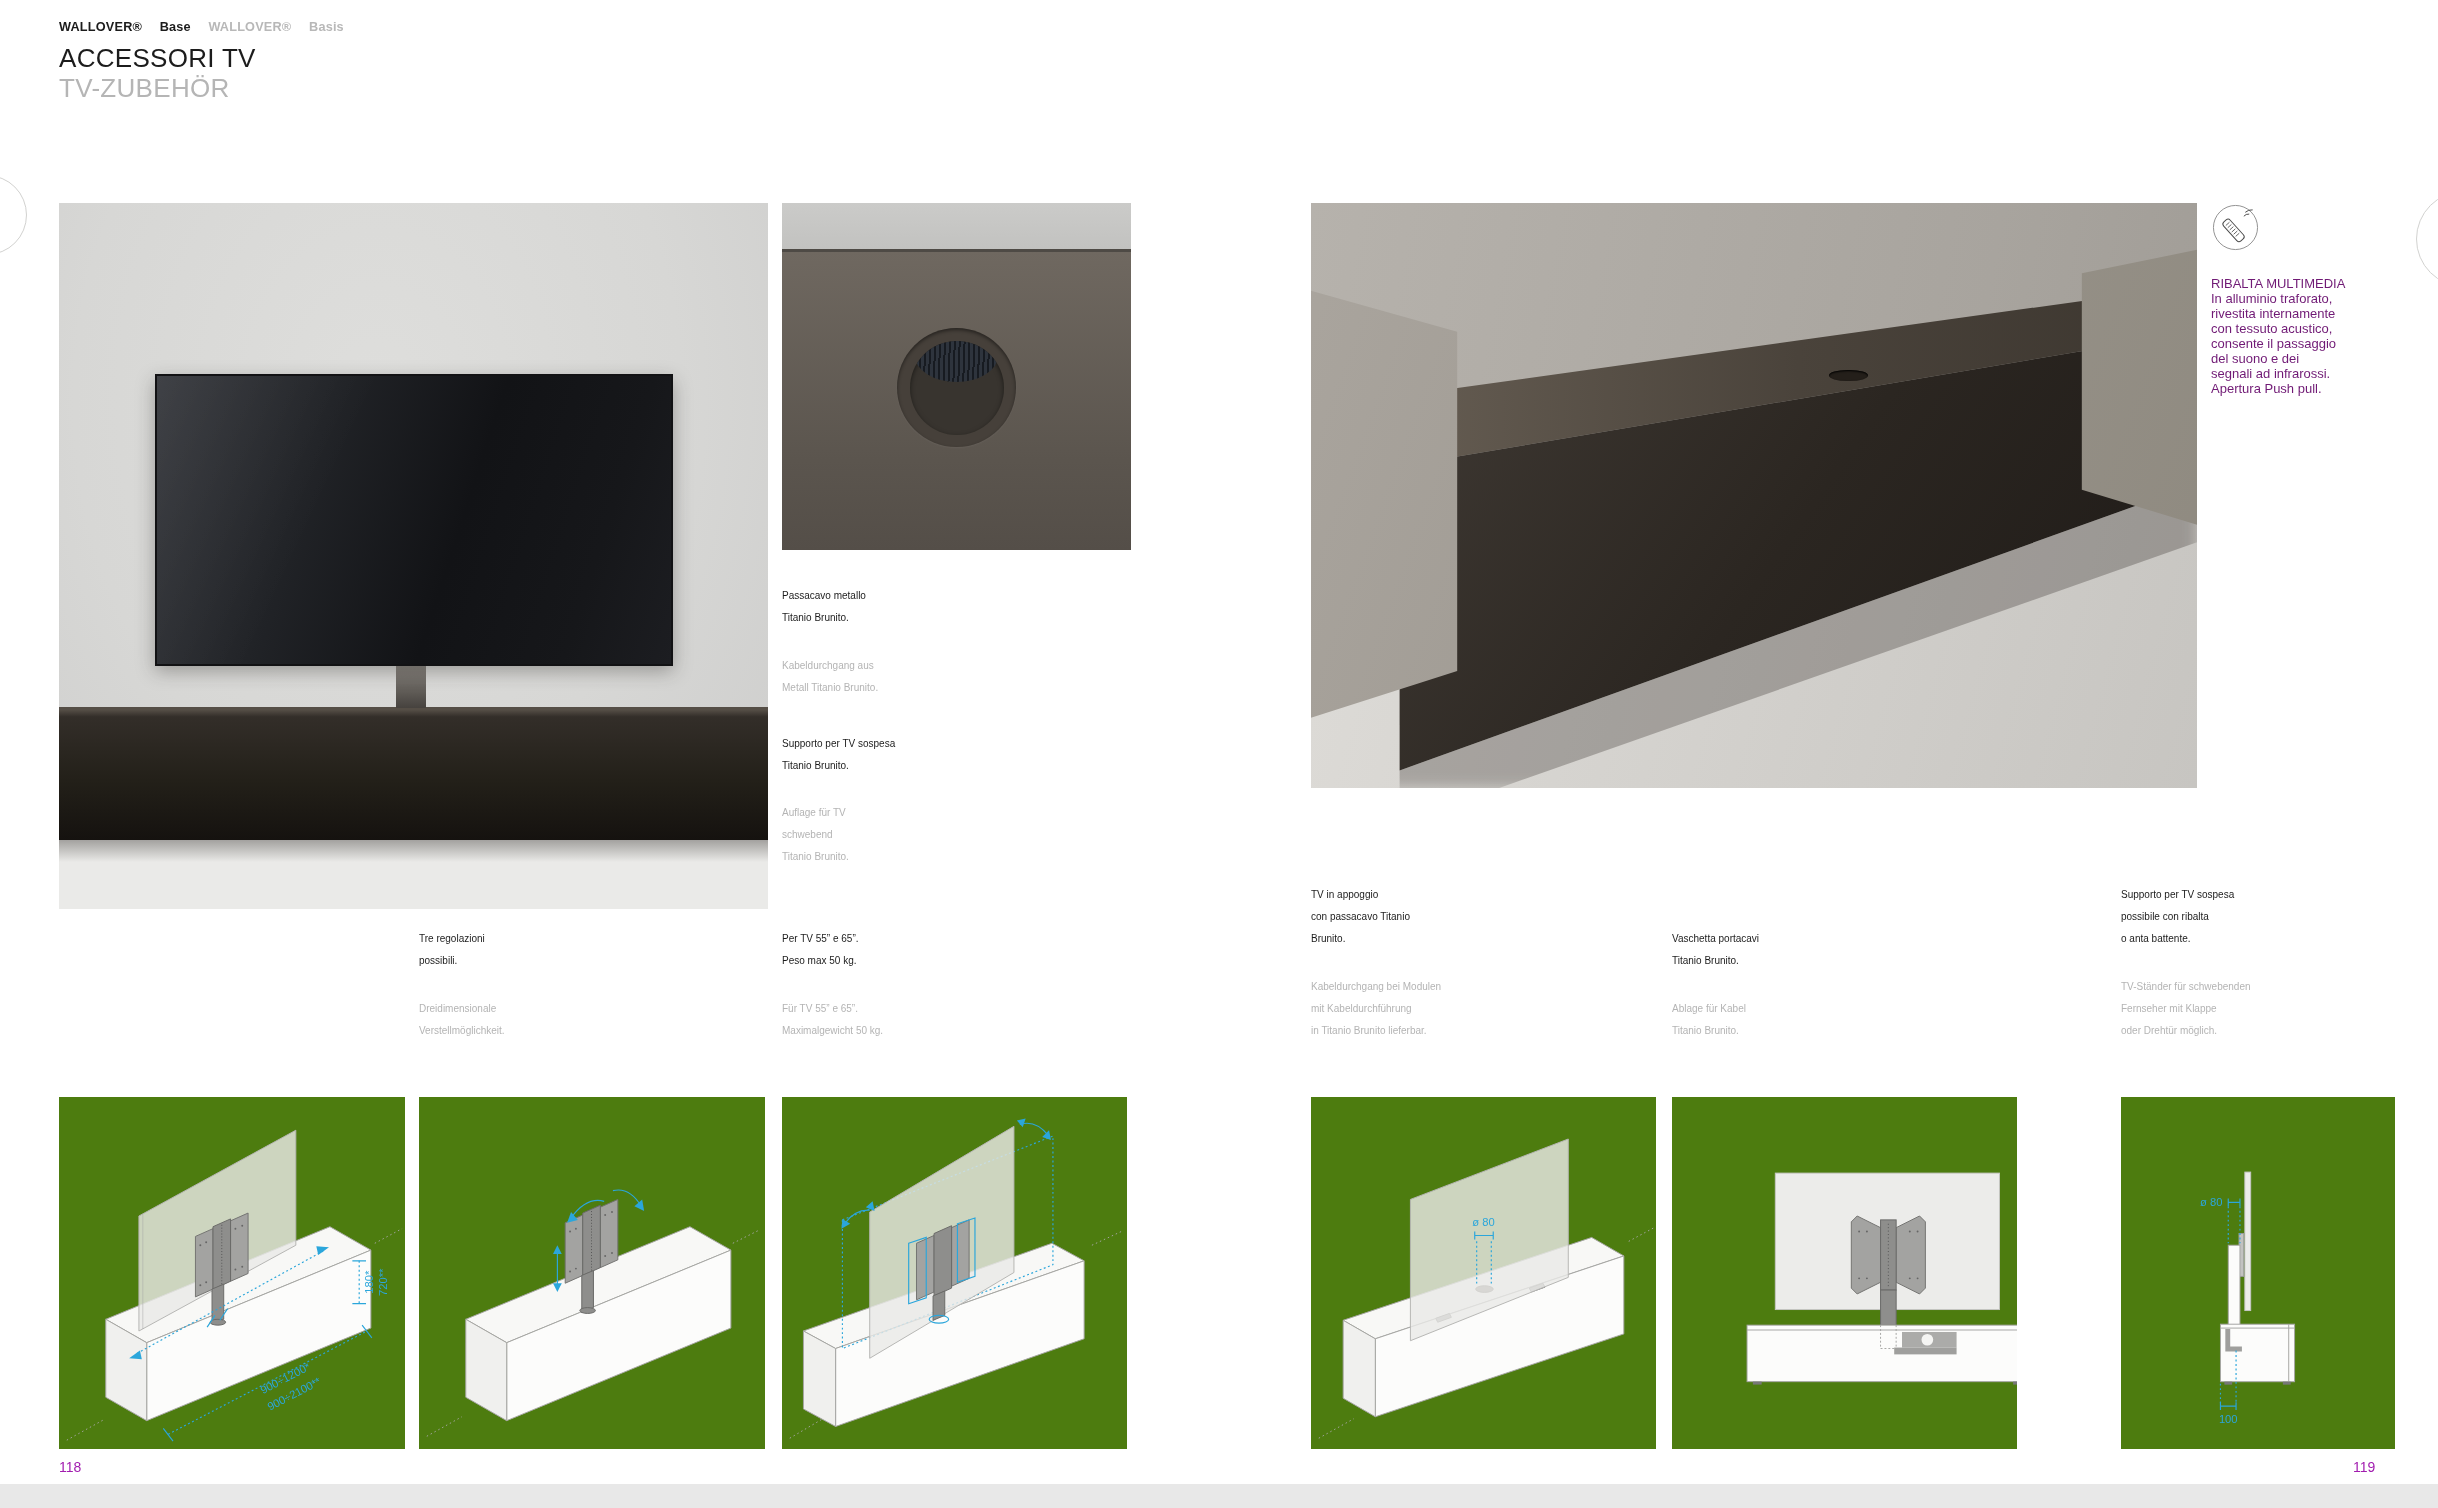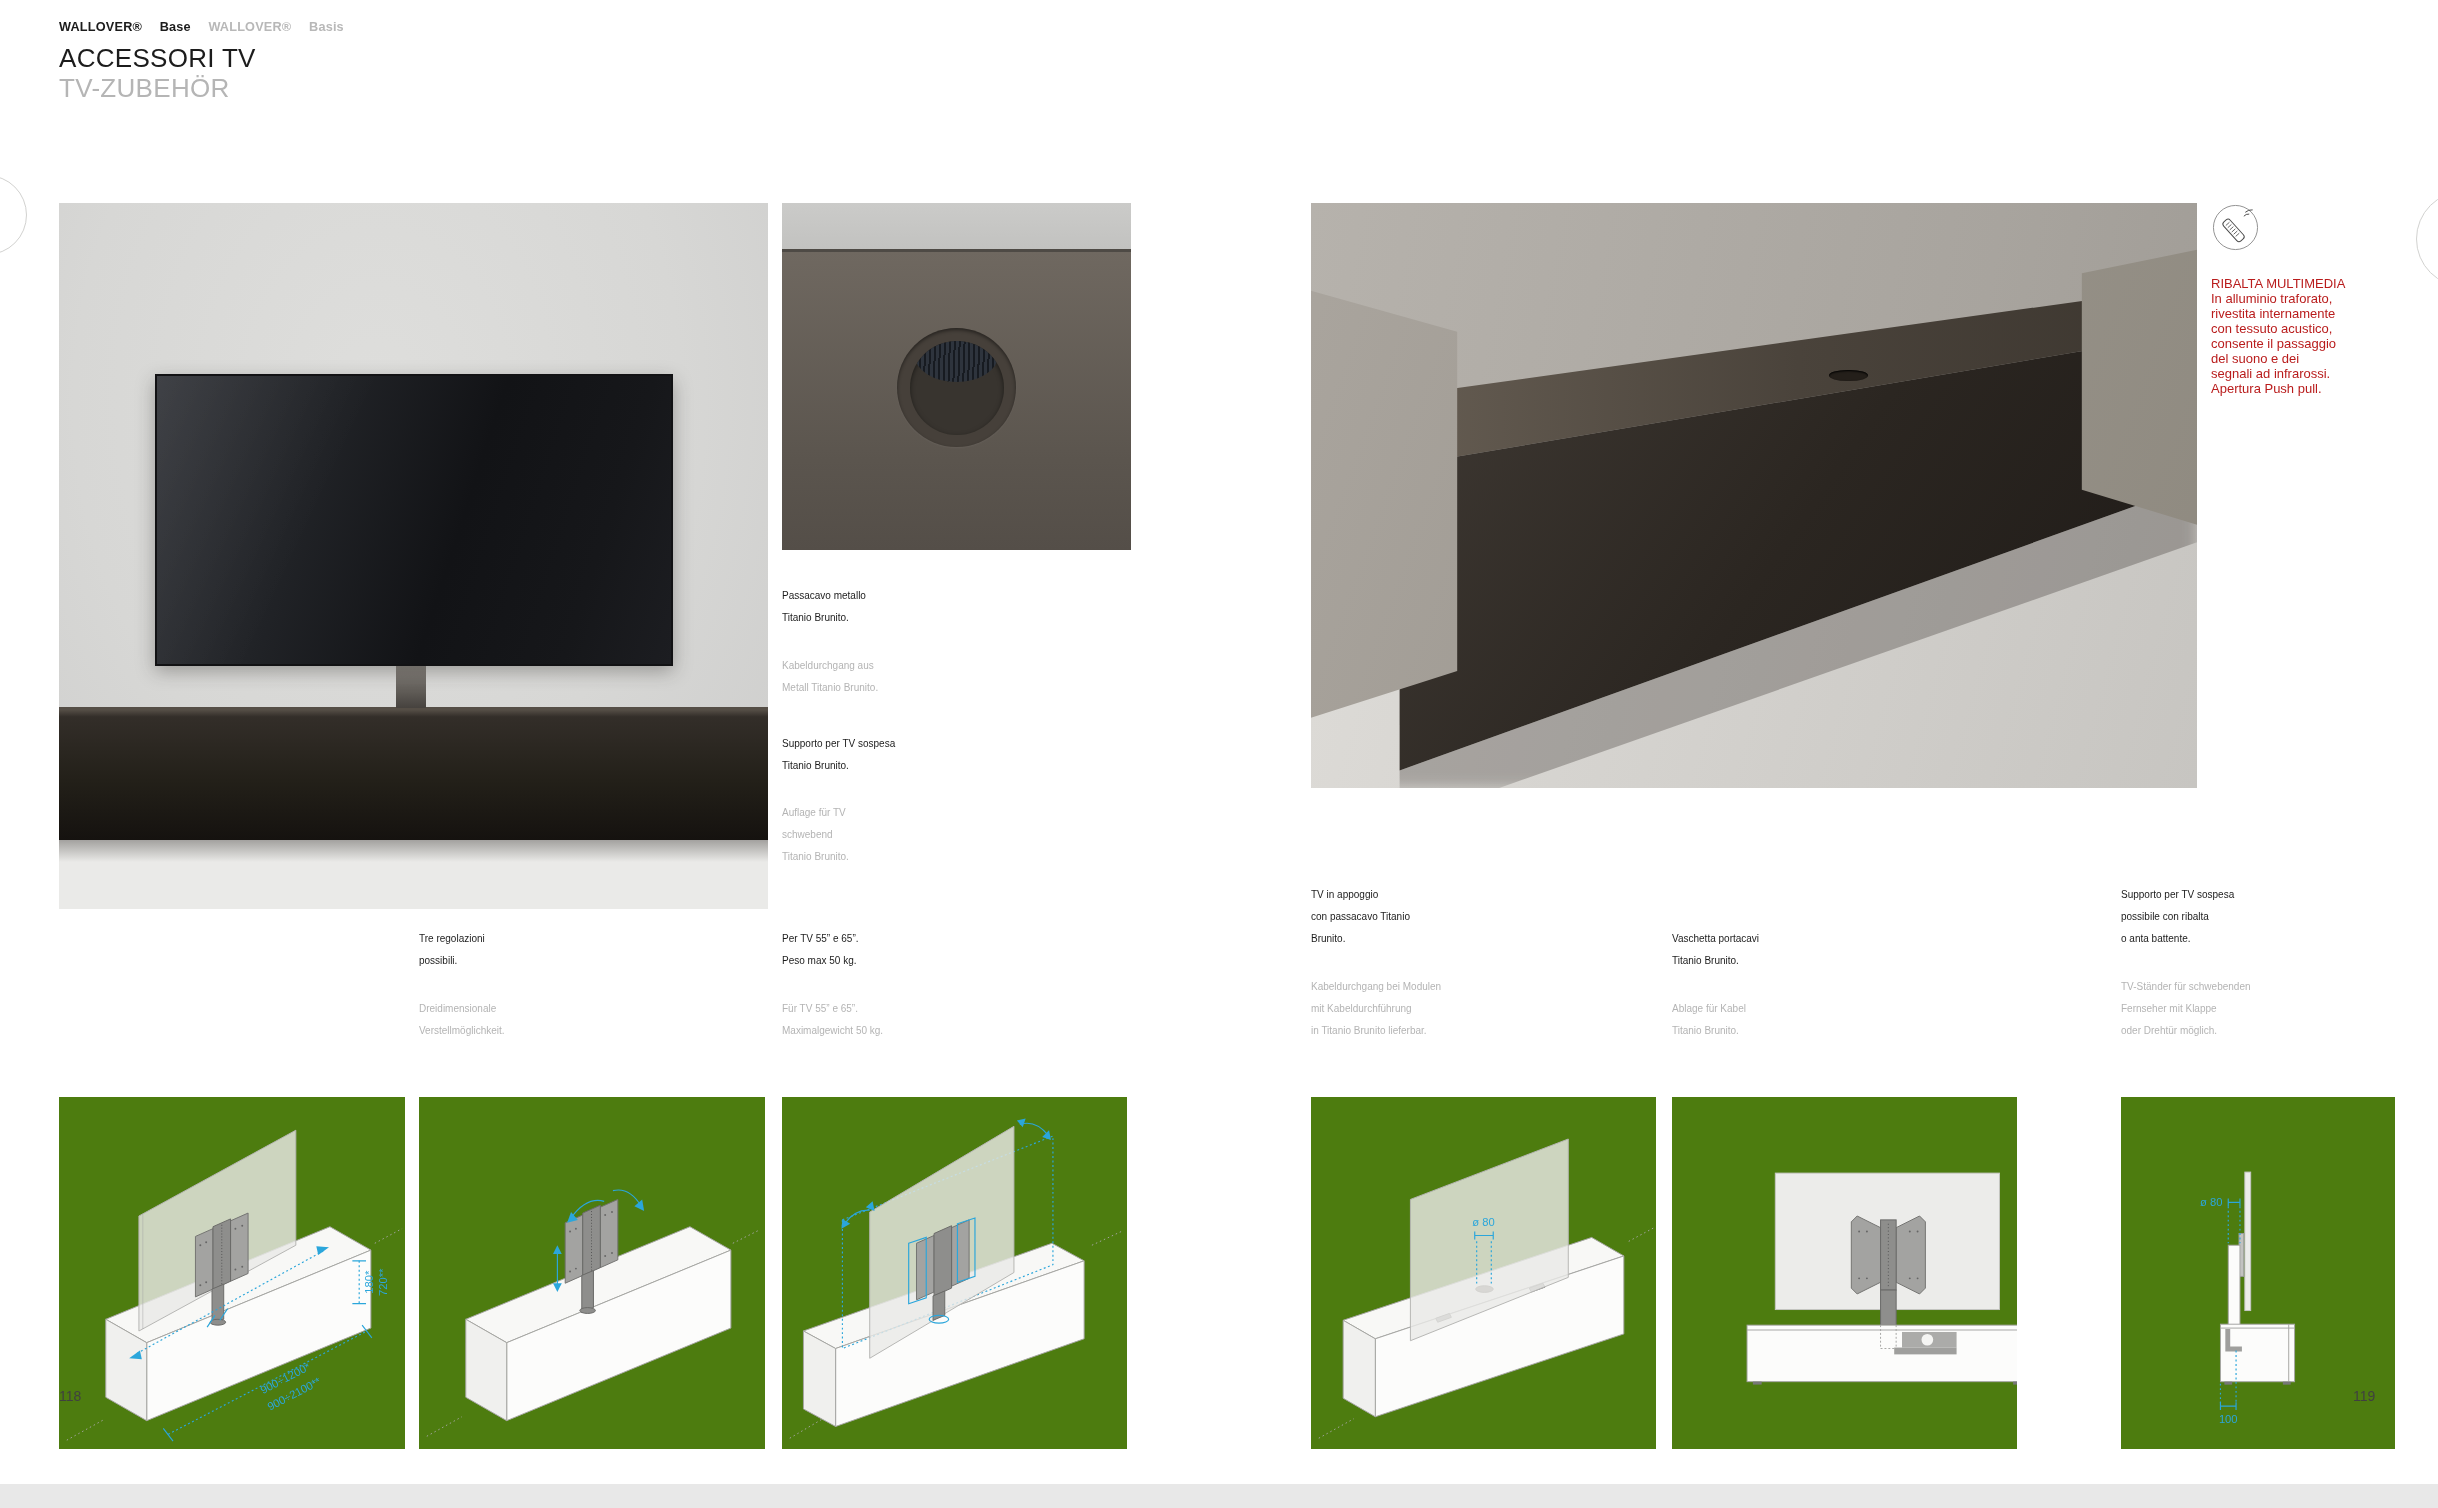--- a/index.html
+++ b/index.html
@@ -9,21 +9,21 @@
   .breadcrumb{position:absolute;left:59px;top:19.5px;font-size:12.7px;font-weight:700;letter-spacing:0.2px;}
   .breadcrumb span{margin-right:17.6px;}
   .bc-muted{color:#b8b8b8;}
   .title-it{position:absolute;left:59px;top:43px;font-size:26px;font-weight:500;letter-spacing:0.3px;color:#1c1c1c;}
   .title-de{position:absolute;left:59px;top:73px;font-size:26px;font-weight:500;letter-spacing:0.3px;color:#b5b5b5;}
   
   .cap{position:absolute;font-size:10px;line-height:22px;white-space:pre-line;width:322px;}
   .cap .it{color:#1c1c1c;font-weight:500;}
   .cap .de{color:#b4b4b4;font-weight:400;margin-top:3.9px;}
   .cap-bottom{bottom:420px;}
-  .pagenum{position:absolute;top:1388px;font-size:14px;color:#404040;}
+  .pagenum{position:absolute;top:1459px;font-size:14px;color:#a21caf;}
   
   .photo{position:absolute;overflow:hidden;}
   
   #photo1{left:59px;top:203px;width:709px;height:706px;}
   .p1-wall{position:absolute;inset:0;background:radial-gradient(ellipse at 45% 28%,#dedeDC 0%,#d7d7d5 55%,#cccccb 100%);}
   .p1-floor{position:absolute;left:0;right:0;top:637px;bottom:0;background:#eaeae8;}
   .p1-floor:before{content:"";position:absolute;left:0;right:0;top:0;height:21.5px;
       background:linear-gradient(rgba(30,26,22,.35),rgba(30,26,22,0));}
   .p1-bench{position:absolute;left:0;right:0;top:504px;height:133px;
       background:linear-gradient(#554e46 0px,#554e46 2.9px,#332e29 9.8px,#232019 55%,#15120f 100%);}
@@ -57,21 +57,21 @@
       clip-path:polygon(10% 45%,100% 22%,100% 48%,10% 97%);}
   .p3-grommet{position:absolute;left:58.5%;top:28.5%;width:39px;height:11.7px;border-radius:50%;
       background:#241f1a;box-shadow:inset 0 1px 2px #000;}
   .p3-block-left{position:absolute;inset:0;background:linear-gradient(110deg,#aaa59e,#918c84);
       clip-path:polygon(0 15%,16.5% 22%,16.5% 80%,0 88%);}
   .p3-block-right{position:absolute;inset:0;background:linear-gradient(110deg,#a39e96,#8e897f);
       clip-path:polygon(87% 12%,100% 8%,100% 55%,87% 49%);}
   
   .feature-icon{position:absolute;left:2211px;top:203px;width:49px;height:49px;}
   .feature-text{position:absolute;left:2211px;top:261px;width:180px;font-size:13px;line-height:15px;white-space:pre-line;}
-  .feature-text .it{color:#b91c1c;font-weight:500;}
+  .feature-text .it{color:#701a75;font-weight:500;}
   .feature-text .de{color:#b4b4b4;margin-top:3.9px;}
   
   .diag{position:absolute;top:1097px;height:352px;background:#4d7c0f;}
   #p1{left:59px;width:346px;} #p2{left:419px;width:346px;} #p3{left:782px;width:345px;}
   #p4{left:1311px;width:345px;} #p5{left:1672px;width:345px;} #p6{left:2121px;width:274px;}
   .diag svg{display:block;width:100%;height:100%;}
   .ln{fill:none;stroke:#a6a6a4;stroke-width:1;}
   .lnd{stroke-dasharray:1.5,3;}
   .face{fill:#fcfcfb;stroke:#a6a6a4;stroke-width:1;}
   .facet{fill:#f8f8f6;stroke:#a6a6a4;stroke-width:1;}

